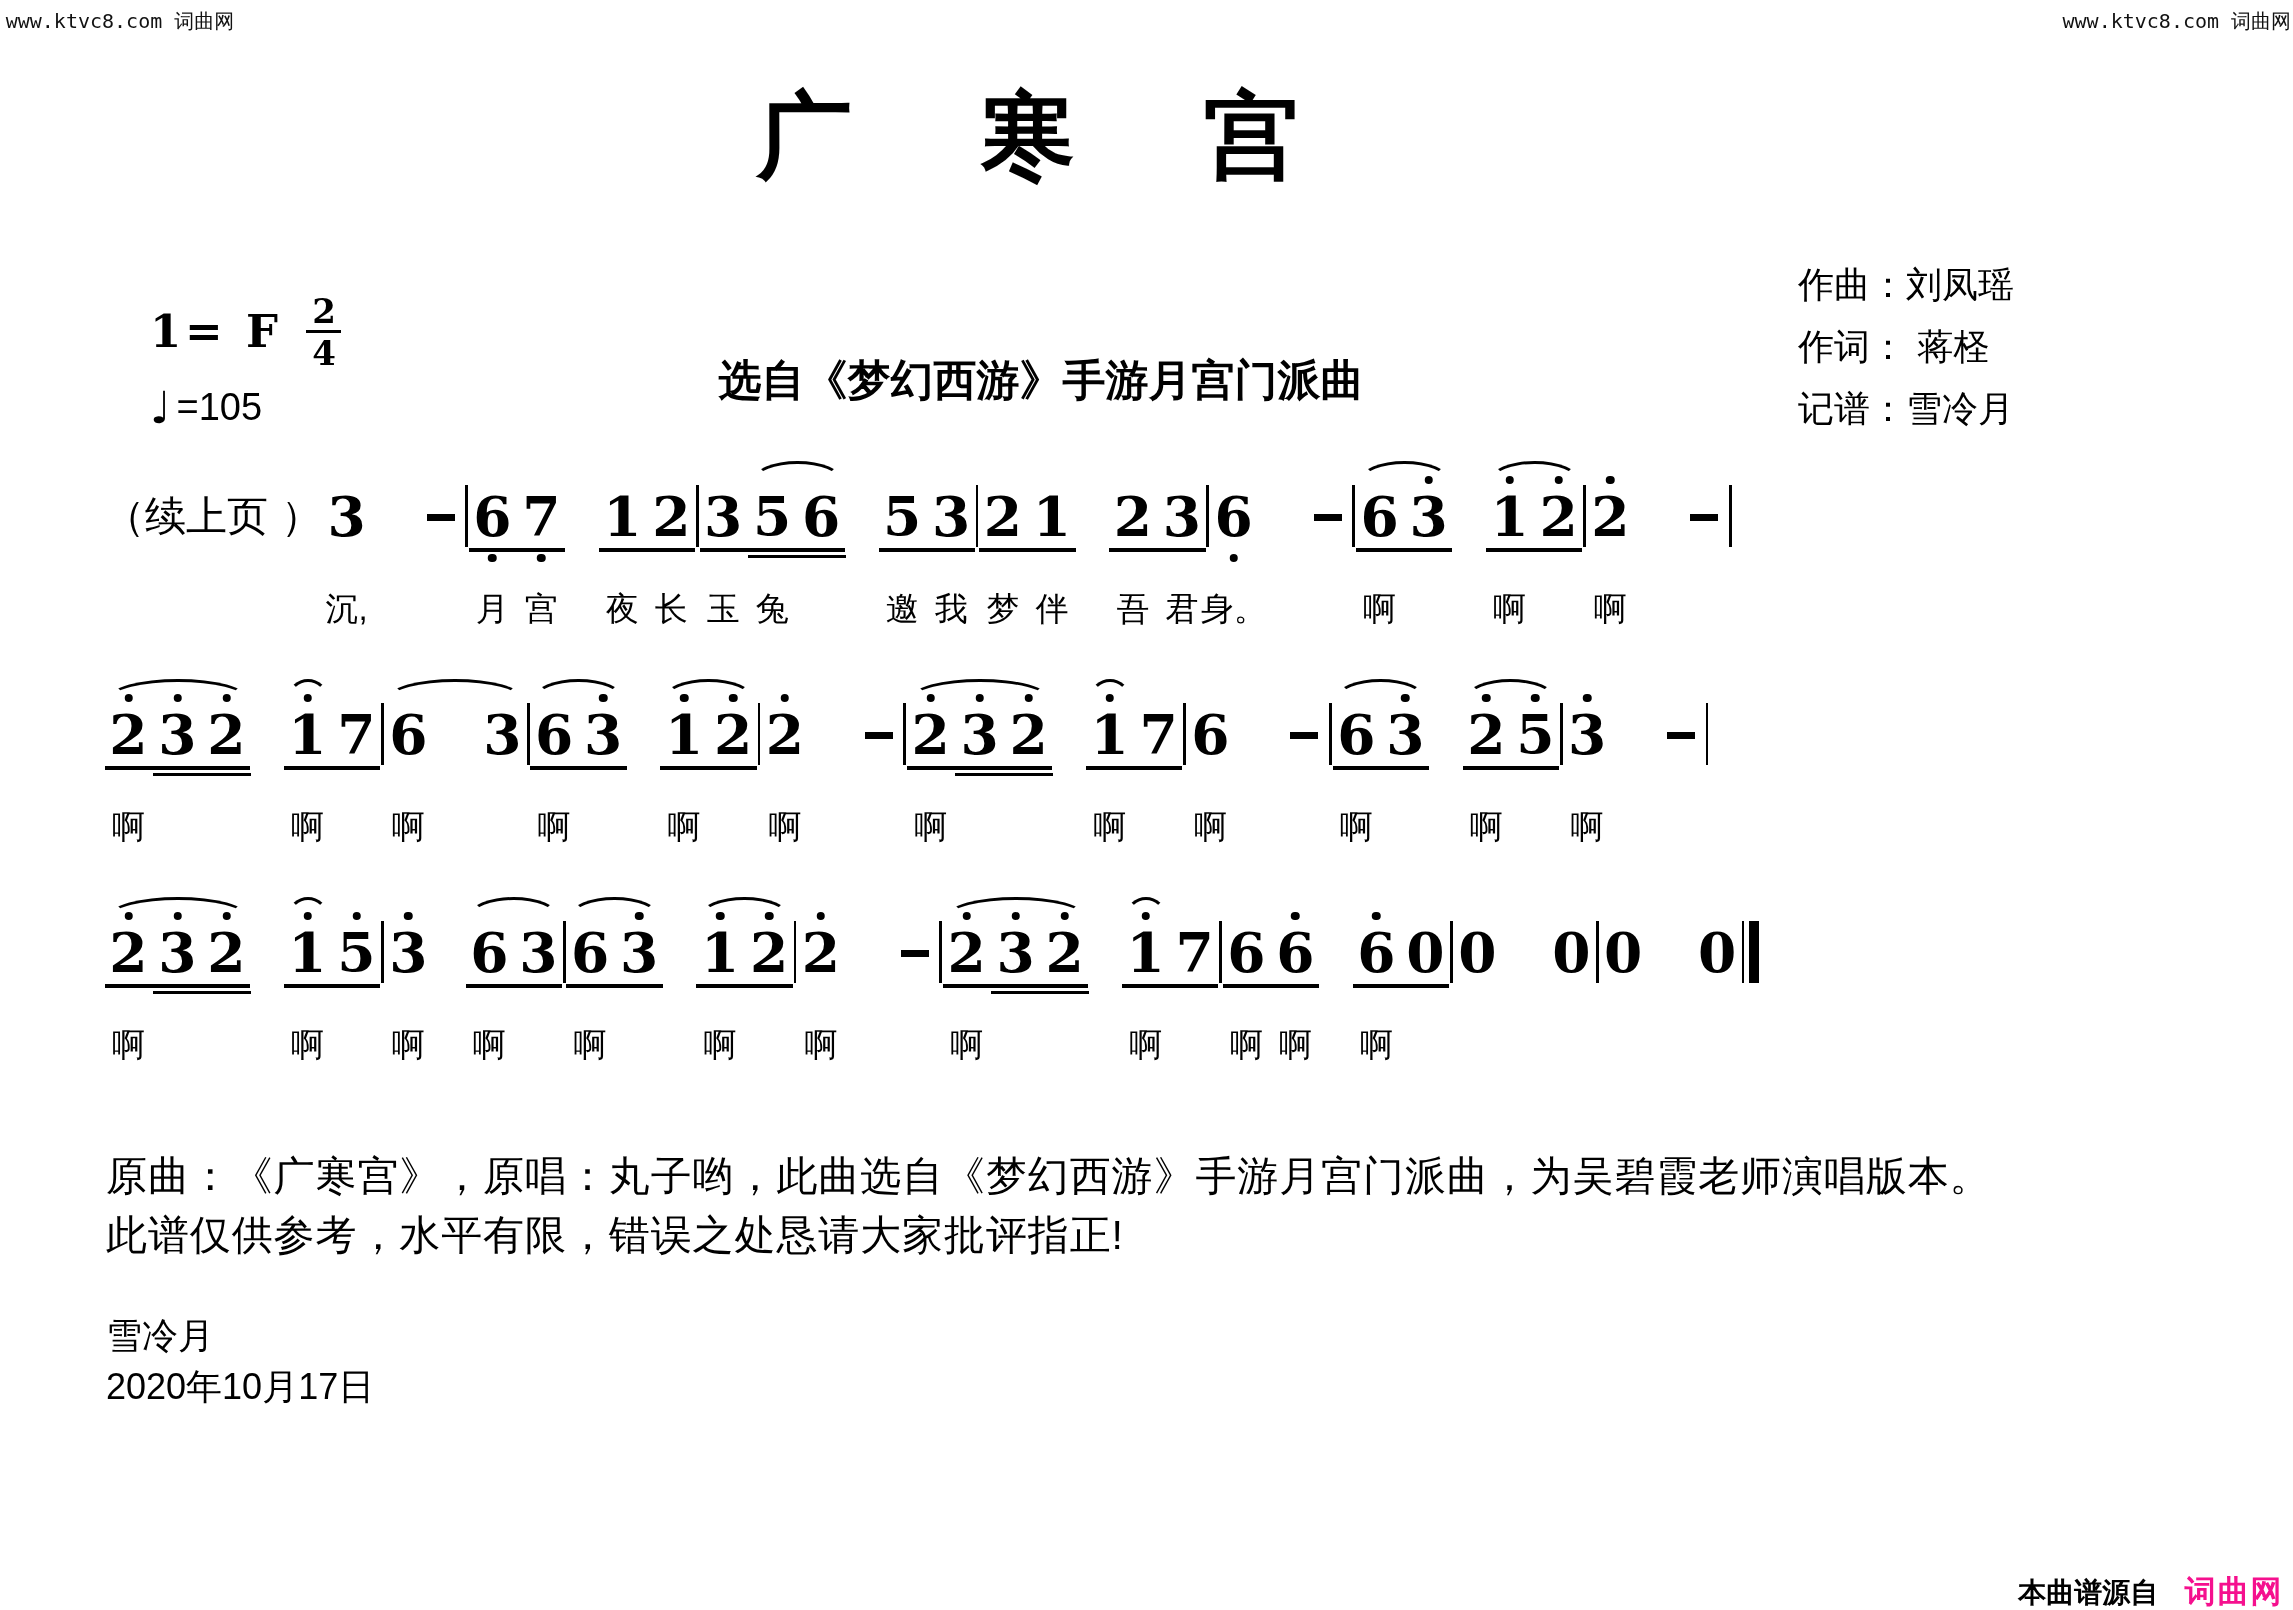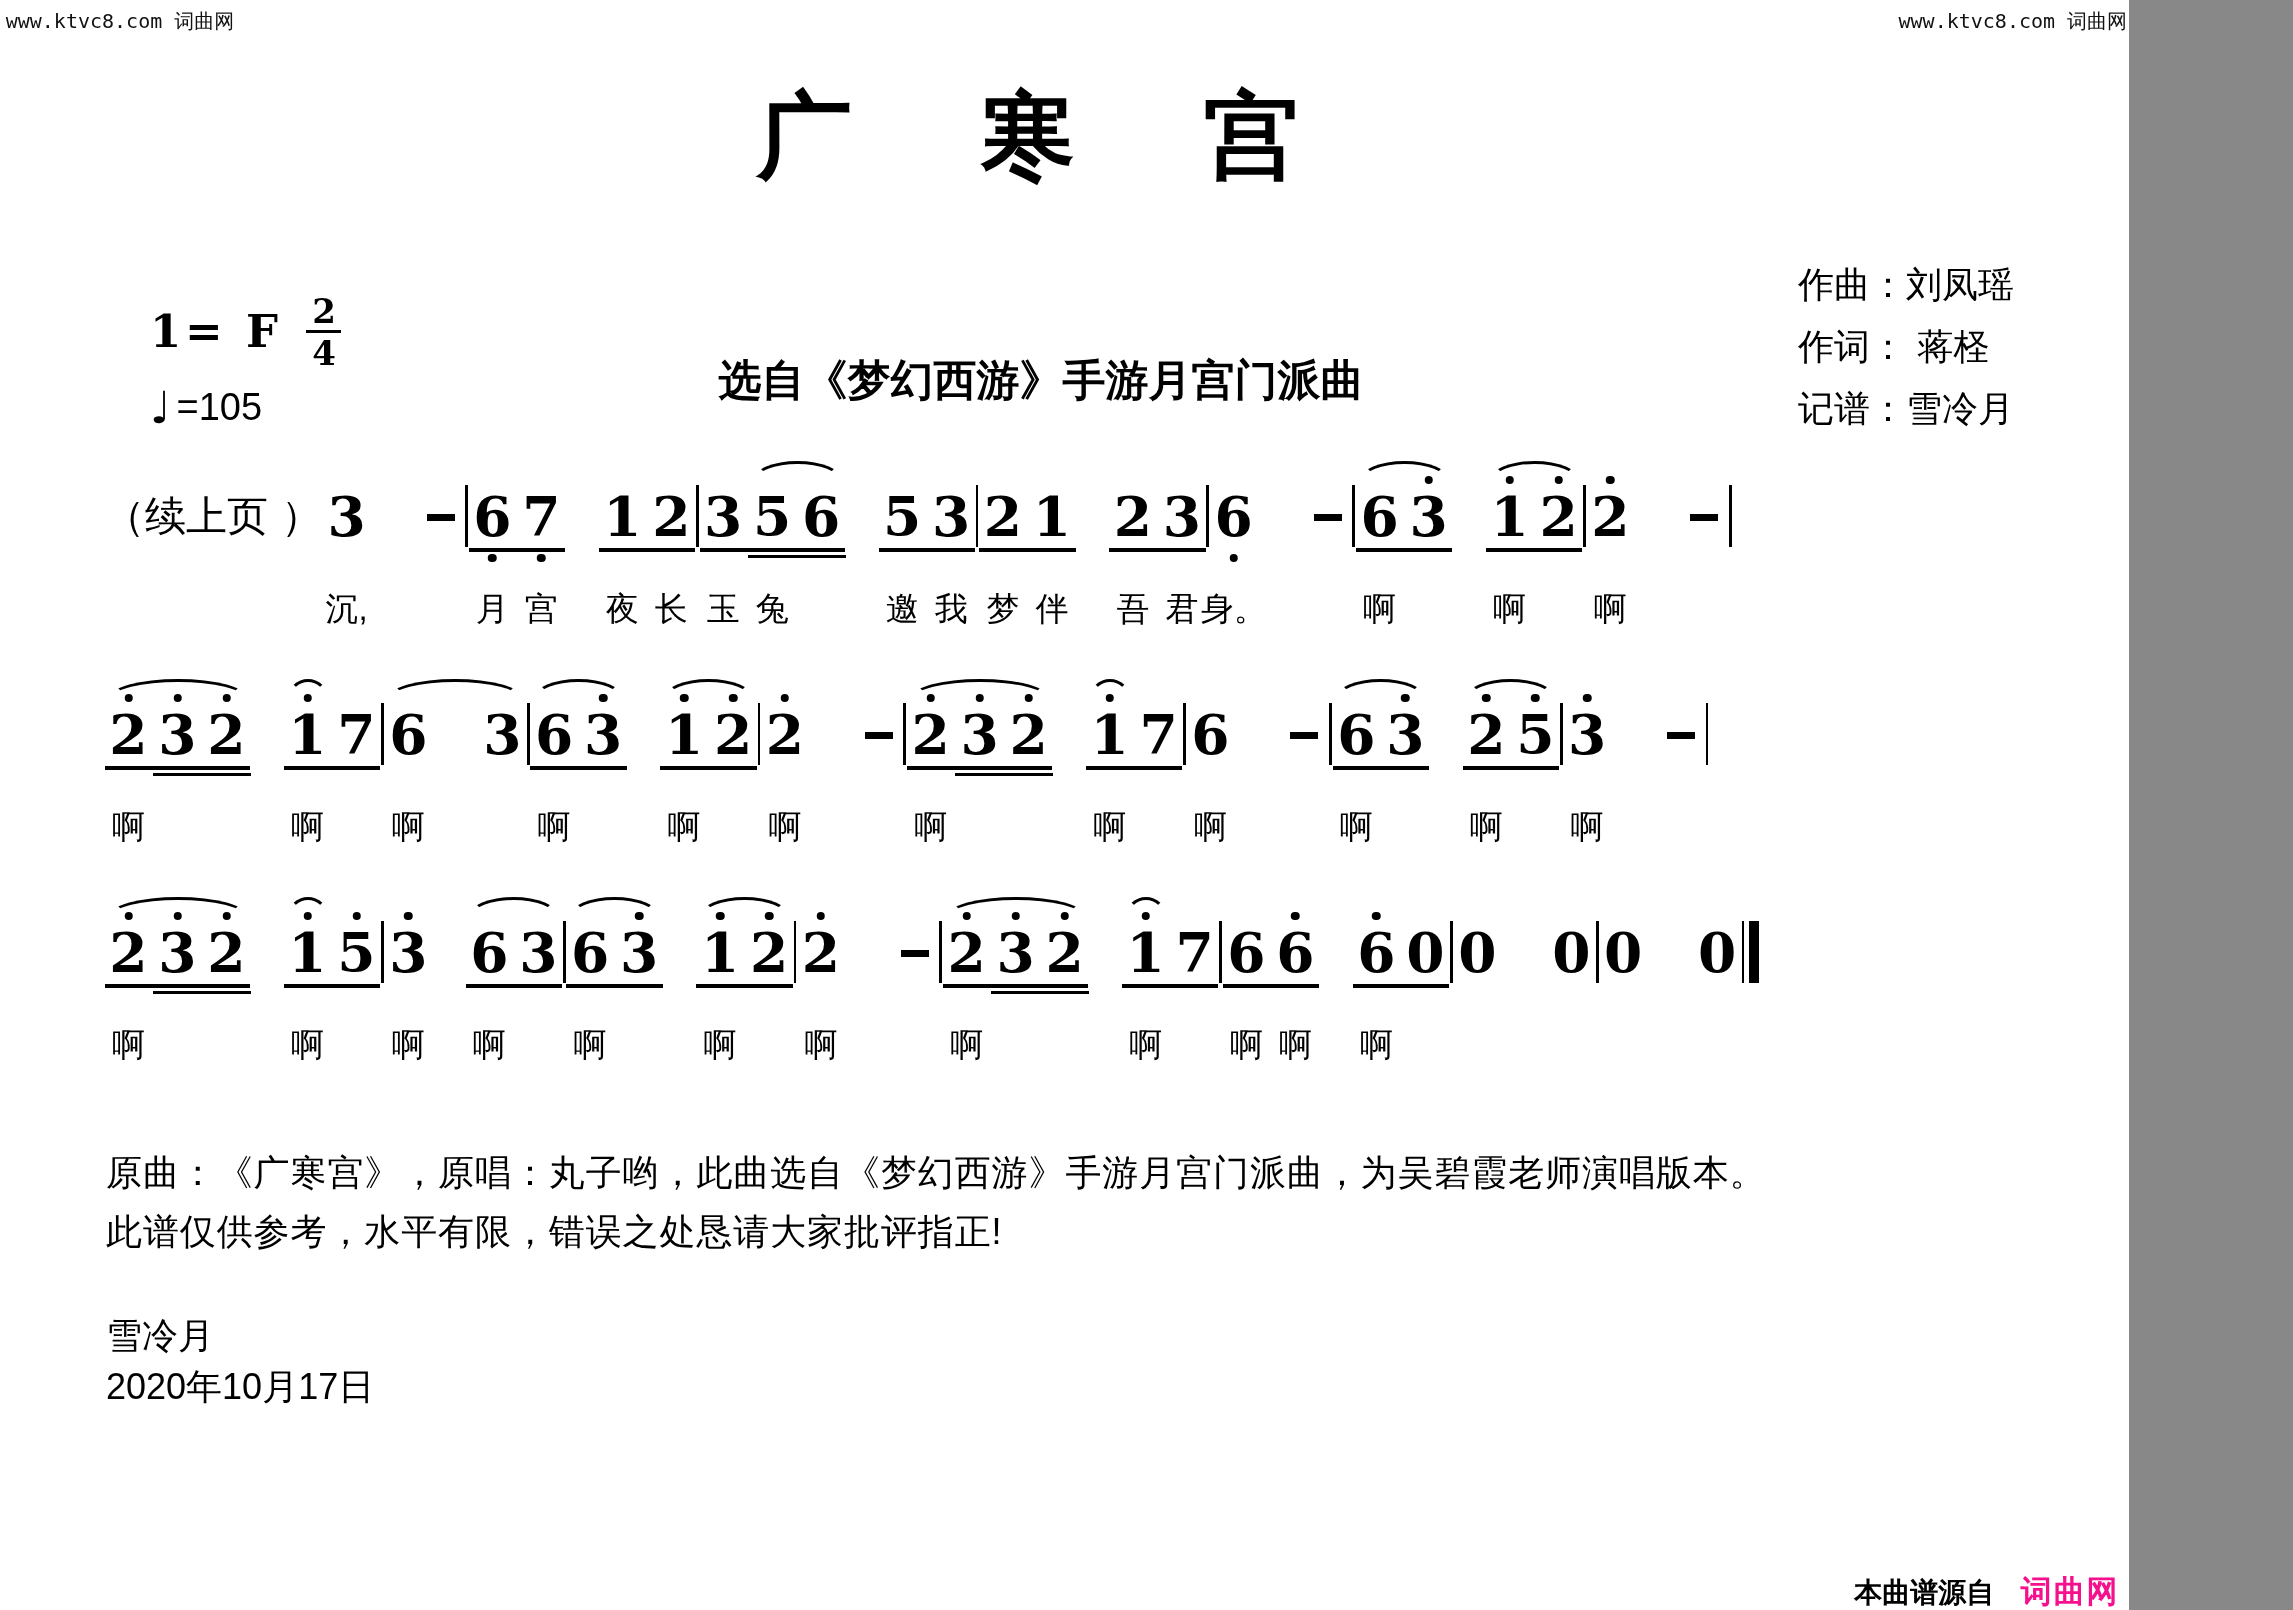--- a/index.html
+++ b/index.html
@@ -1,16 +1,16 @@
 <!DOCTYPE html>
 <html style="font-size:15px"><head>
 <meta charset="utf-8">
 <style>
   html,body{margin:0;padding:0;background:#888;}
-  .page{position:relative;width:2129px;height:1611px;background:#ffffff;overflow:hidden;
+  .page{position:relative;width:2293px;height:1611px;background:#ffffff;overflow:hidden;
         font-family:"Liberation Sans",sans-serif;color:#000;}
 
   
   .wm{position:absolute;top:7.6px;font-family:"DejaVu Sans Mono",monospace;font-size:20px;color:#111;}
   .wm-left{left:5.7px;}
   .wm-right{right:1.9px;}
 
   
   .center-col{position:absolute;left:0;width:2082px;text-align:center;}
   .title{top:74px;font-size:95px;font-weight:900;letter-spacing:26.5px;word-spacing:49px;
@@ -53,21 +53,21 @@
         border-top:3.8px solid #000;border-left:3.8px solid transparent;border-right:3.8px solid transparent;
         border-radius:50% 50% 0 0 / 100% 100% 0 0;}
   .lyric{position:absolute;top:100px;left:50%;transform:translateX(-50%);
          font-family:"Liberation Sans",sans-serif;font-size:33px;font-weight:500;white-space:nowrap;}
   .barline{width:2.8px;height:62px;background:#000;margin-top:-1.9px;}
   .bar-final{display:flex;gap:4.7px;height:62px;margin-top:-1.9px;}
   .bar-thin{width:2.8px;height:62px;background:#000;}
   .bar-thick{width:9.5px;height:62px;background:#000;}
 
   
-  .remark{position:absolute;left:106px;font-size:36px;font-weight:500;letter-spacing:0.9px;white-space:nowrap;}
+  .remark{position:absolute;left:106px;font-size:41px;font-weight:500;letter-spacing:0.9px;white-space:nowrap;}
   .remark1{top:1149px;}
   .remark2{top:1208px;}
   .signer{position:absolute;left:106px;top:1312px;font-size:36px;text-align:center;}
   .date{position:absolute;left:106px;top:1363px;font-size:36px;}
   .source{position:absolute;right:9.5px;top:1571px;display:flex;align-items:baseline;gap:26.5px;}
   .source-prefix{font-size:28px;font-weight:700;}
   .source-brand{font-size:31px;font-weight:800;letter-spacing:1.9px;}
 </style>
 </head>
 <body>

